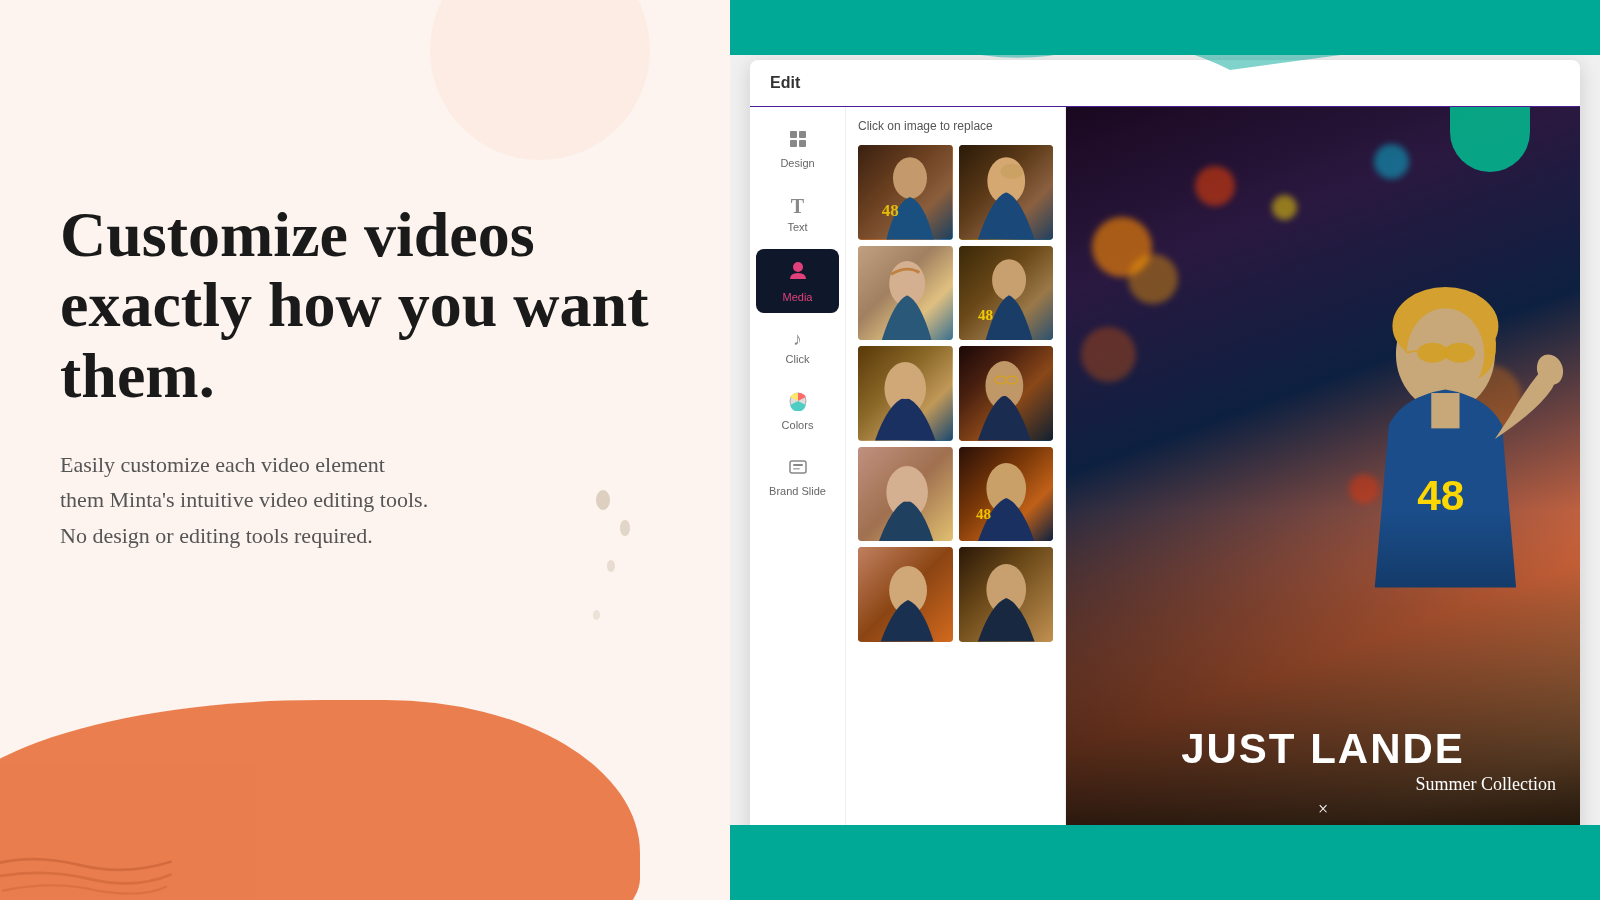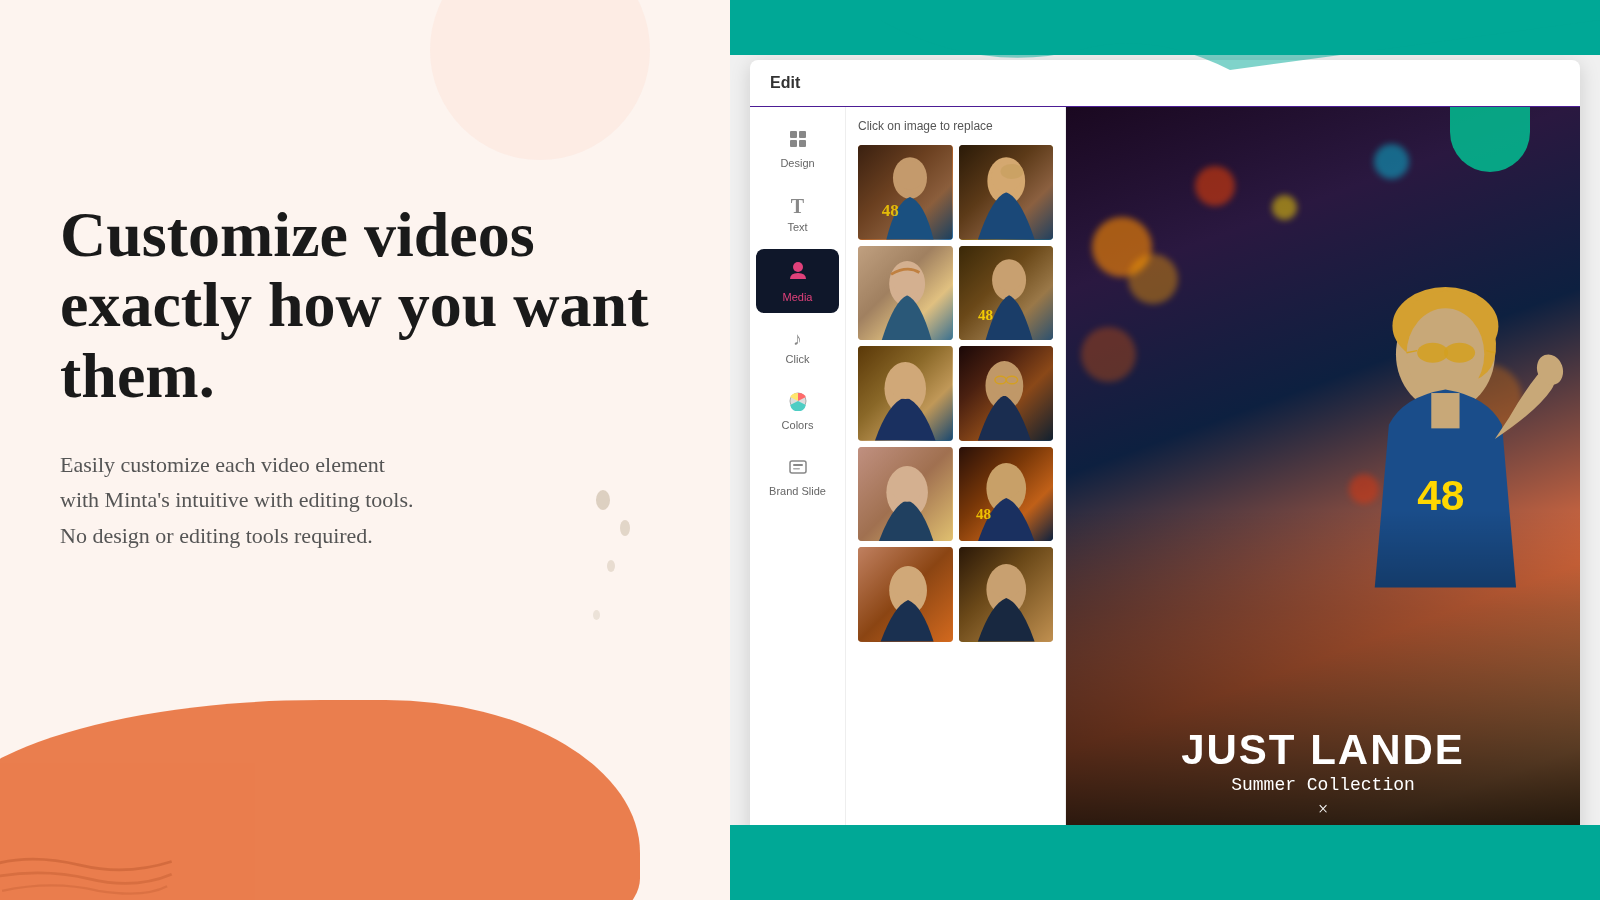--- a/index.html
+++ b/index.html
@@ -269,22 +269,22 @@
       font-weight: 900;
       color: #fff;
       font-family: 'Helvetica Neue', Arial, sans-serif;
       letter-spacing: 2px;
       line-height: 1;
     }
 
     .preview-subtitle {
       font-size: 18px;
       color: #fff;
-      font-family: Liberation Mono, monospace;
-      text-align: center;
+      font-family: Liberation Serif, serif;
+      text-align: right;
       margin-top: 4px;
     }
 
     .preview-close {
       font-size: 18px;
       color: #fff;
       text-align: center;
       margin-top: 4px;
     }
   </style>
@@ -295,21 +295,21 @@
   <div class="blob-top"></div>
   <div class="dot1"></div>
   <div class="dot2"></div>
   <div class="dot3"></div>
   <div class="dot4"></div>
 
   <div class="left-content">
     <h1 class="headline">Customize videos exactly how you want them.</h1>
     <p class="subtext">
       <span>Easily customize each video element</span><br>
-      <span>with Minta's intuitive with editing tools.</span><br>
+      <span>them Minta's intuitive video editing tools.</span><br>
       <span>No design or editing tools required.</span>
     </p>
   </div>
 
   <div class="blob-bottom">
     <svg class="sketch-lines" viewBox="0 0 200 60" style="position:absolute;bottom:80px;left:30px;width:220px;height:55px;">
       <path d="M10,20 Q50,10 100,22 Q150,34 200,18" stroke="#c05020" stroke-width="3" fill="none" opacity="0.6"></path>
       <path d="M5,35 Q60,25 110,37 Q160,49 200,32" stroke="#c05020" stroke-width="3" fill="none" opacity="0.5"></path>
       <path d="M15,50 Q70,38 120,50 Q170,58 195,45" stroke="#c05020" stroke-width="2.5" fill="none" opacity="0.4"></path>
     </svg>

